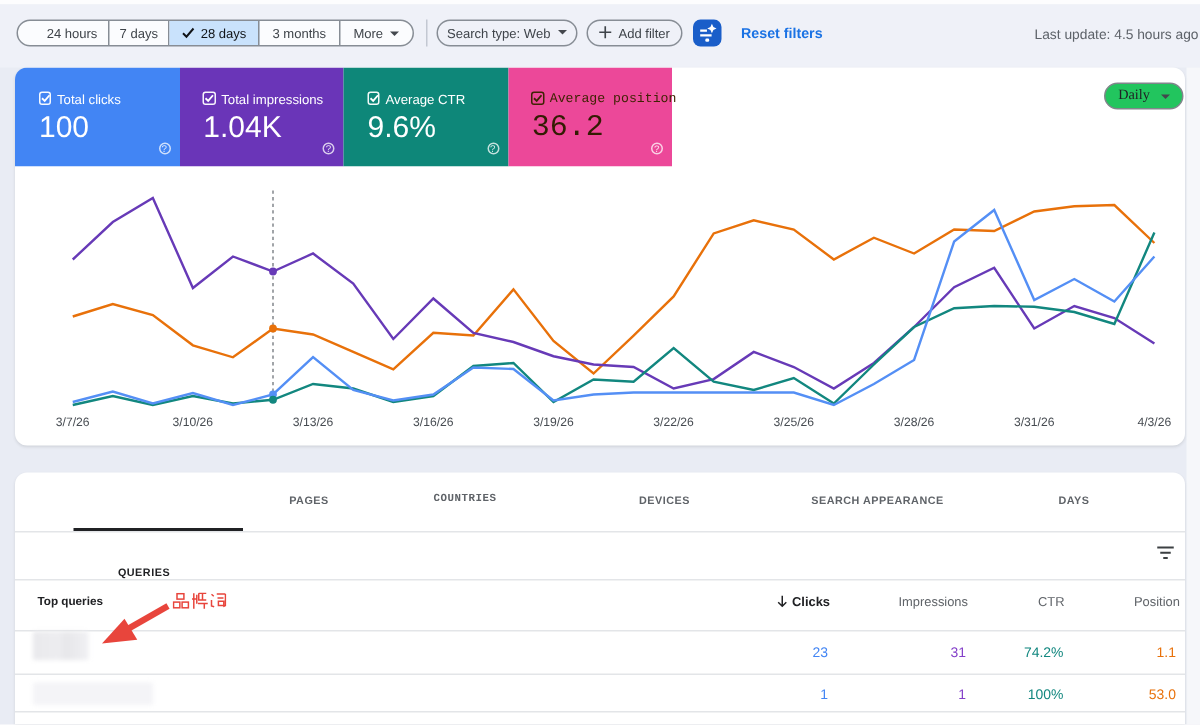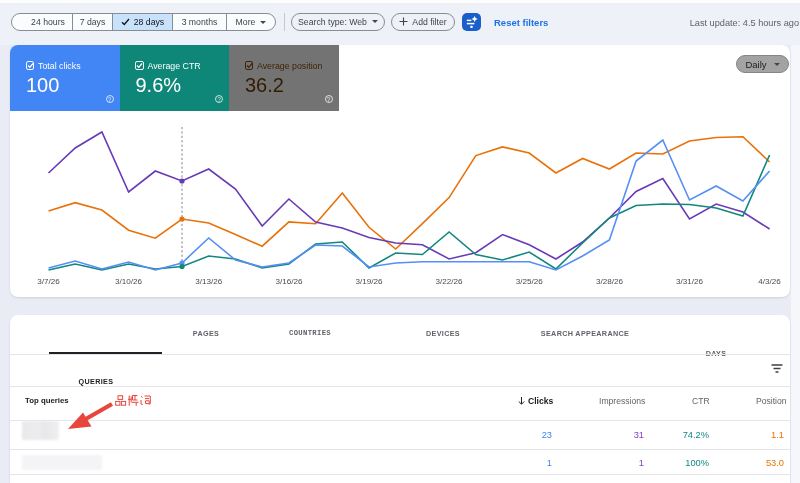--- a/index.html
+++ b/index.html
@@ -18,21 +18,21 @@
 .reset { position:absolute; left:494px; top:17px; font-size:9.5px; font-weight:bold; color:#1a72e4; }
 .lastupd { position:absolute; right:1px; top:17.5px; font-size:9.2px; color:#5d6269; }
 .card1 { position:absolute; left:10px; top:45px; width:780px; height:252px; background:#fff; border-radius:8px; box-shadow:0 1px 2px rgba(60,64,67,.15); }
 .tiles { position:absolute; left:0; top:0; width:780px; height:66px; display:flex; border-radius:8px 8px 0 0; overflow:hidden; }
 .tile { width:109.5px; height:66px; position:relative; color:#fff; }
 .cb { position:absolute; left:15.5px; top:16px; width:8.6px; height:8.6px; border:1.2px solid rgba(255,255,255,.95); border-radius:2px; }
 .cb svg { position:absolute; left:0.2px; top:0.2px; }
 .tlab { position:absolute; left:28px; top:15.5px; font-size:8.8px; color:#fff; white-space:nowrap; letter-spacing:0; }
 .tnum { position:absolute; left:16px; top:29px; font-size:20px; color:#fff; }
 .qm { position:absolute; right:6px; bottom:8px; width:8px; height:8px; border:1px solid rgba(255,255,255,.75); border-radius:50%; color:rgba(255,255,255,.85); font-size:6.5px; text-align:center; line-height:8px; }
-.daily { position:absolute; left:726px; top:10px; width:53px; height:18px; border:1px solid #80868b; border-radius:9px; background:#a3a3a3; font-size:9.5px; color:#202124; display:flex; align-items:center; justify-content:center; }
+.daily { position:absolute; left:726px; top:10px; width:53px; height:18px; border:1px solid #80868b; border-radius:9px; background:#22c55e; font-size:9.5px; color:#202124; display:flex; align-items:center; justify-content:center;font-family:Liberation Serif, serif; }
 .card2 { position:absolute; left:10px; top:315px; width:780px; height:168px; background:#fff; border-radius:8px 8px 0 0; box-shadow:0 1px 2px rgba(60,64,67,.15); }
 .tab { position:absolute; top:13.5px; font-size:7.2px; letter-spacing:0.35px; color:#5f6368; font-weight:bold; transform:translateX(-50%); }
 .tabline { position:absolute; left:39px; top:37px; width:113px; height:2px; background:#202124; }
 .hdiv { position:absolute; left:0; width:780px; height:1px; background:#e3e5e8; }
 .colhead { position:absolute; font-size:8.6px; color:#5f6368; }
 .num { position:absolute; font-size:9.3px; text-align:right; }
 .blurbox { position:absolute; filter:blur(1.3px); border-radius:1px; }
 </style>
 </head>
 <body>
@@ -68,31 +68,41 @@
     <div class="tile" style="background:#4285f4;">
       <div class="cb">
           <svg width="7" height="7" viewBox="0 0 7 7">
             <path d="M1 3.5 L2.8 5.3 L6 1.5" stroke="#fff" stroke-width="1.2" fill="none"></path>
           </svg>
         </div>
       <div class="tlab">Total clicks</div>
       <div class="tnum">100</div>
       <div class="qm">?</div>
     </div>
+    <div class="tile" style="background:#6a35b8;">
+      <div class="cb">
+          <svg width="7" height="7" viewBox="0 0 7 7">
+            <path d="M1 3.5 L2.8 5.3 L6 1.5" stroke="#fff" stroke-width="1.2" fill="none"></path>
+          </svg>
+        </div>
+      <div class="tlab">Total impressions</div>
+      <div class="tnum">1.04K</div>
+      <div class="qm">?</div>
+    </div>
     <div class="tile" style="background:#0e8779;">
       <div class="cb">
           <svg width="7" height="7" viewBox="0 0 7 7">
             <path d="M1 3.5 L2.8 5.3 L6 1.5" stroke="#fff" stroke-width="1.2" fill="none"></path>
           </svg>
         </div>
       <div class="tlab">Average CTR</div>
       <div class="tnum">9.6%</div>
       <div class="qm">?</div>
     </div>
-    <div class="tile" style="background:#737373;">
+    <div class="tile" style="background:#ec4899;font-family:Liberation Mono, monospace;">
       <div class="cb" style="border-color:#3f2303;">
           <svg width="7" height="7" viewBox="0 0 7 7">
             <path d="M1 3.5 L2.8 5.3 L6 1.5" stroke="#3f2303" stroke-width="1.2" fill="none"></path>
           </svg>
         </div>
       <div class="tlab" style="color:#3f2303;">Average position</div>
       <div class="tnum" style="color:#331c02;">36.2</div>
       <div class="qm">?</div>
     </div>
   </div>
@@ -121,21 +131,21 @@
     </g>
   </svg>
 </div>
 
 <div class="card2">
   <div class="tab" style="left:86px; color:#202124;margin-top:48px;">QUERIES</div>
   <div class="tab" style="left:196px;">PAGES</div>
   <div class="tab" style="left:300px;font-family:Liberation Mono, monospace;">COUNTRIES</div>
   <div class="tab" style="left:433px;">DEVICES</div>
   <div class="tab" style="left:575px;">SEARCH APPEARANCE</div>
-  <div class="tab" style="left:706px;margin-top:20px;">DAYS</div>
+  <div class="tab" style="left:706px;">DAYS</div>
   <div class="tabline"></div>
   <div class="hdiv" style="top:39px;"></div>
   <svg width="12" height="9" viewBox="0 0 12 9" style="position:absolute; left:761px; top:49px;">
       <path d="M0.5 1 H11.5 M2.5 4.5 H9.5 M4.5 8 H7.5" stroke="#3c4043" stroke-width="1.3"></path>
     </svg>
   <div class="hdiv" style="top:70.5px;"></div>
   <div class="colhead" style="left:15px; top:81px; color:#202124; font-weight:bold; font-size:7.8px;">Top queries</div>
   <div class="colhead" style="left:508px; top:81px; color:#202124; font-weight:bold;"><svg width="7" height="8" viewBox="0 0 7 8" style="margin-right:3px; vertical-align:-1px;">
         <path d="M3.5 0 V7 M0.8 4.5 L3.5 7.2 L6.2 4.5" stroke="#202124" stroke-width="1" fill="none"></path>
       </svg>Clicks</div>

